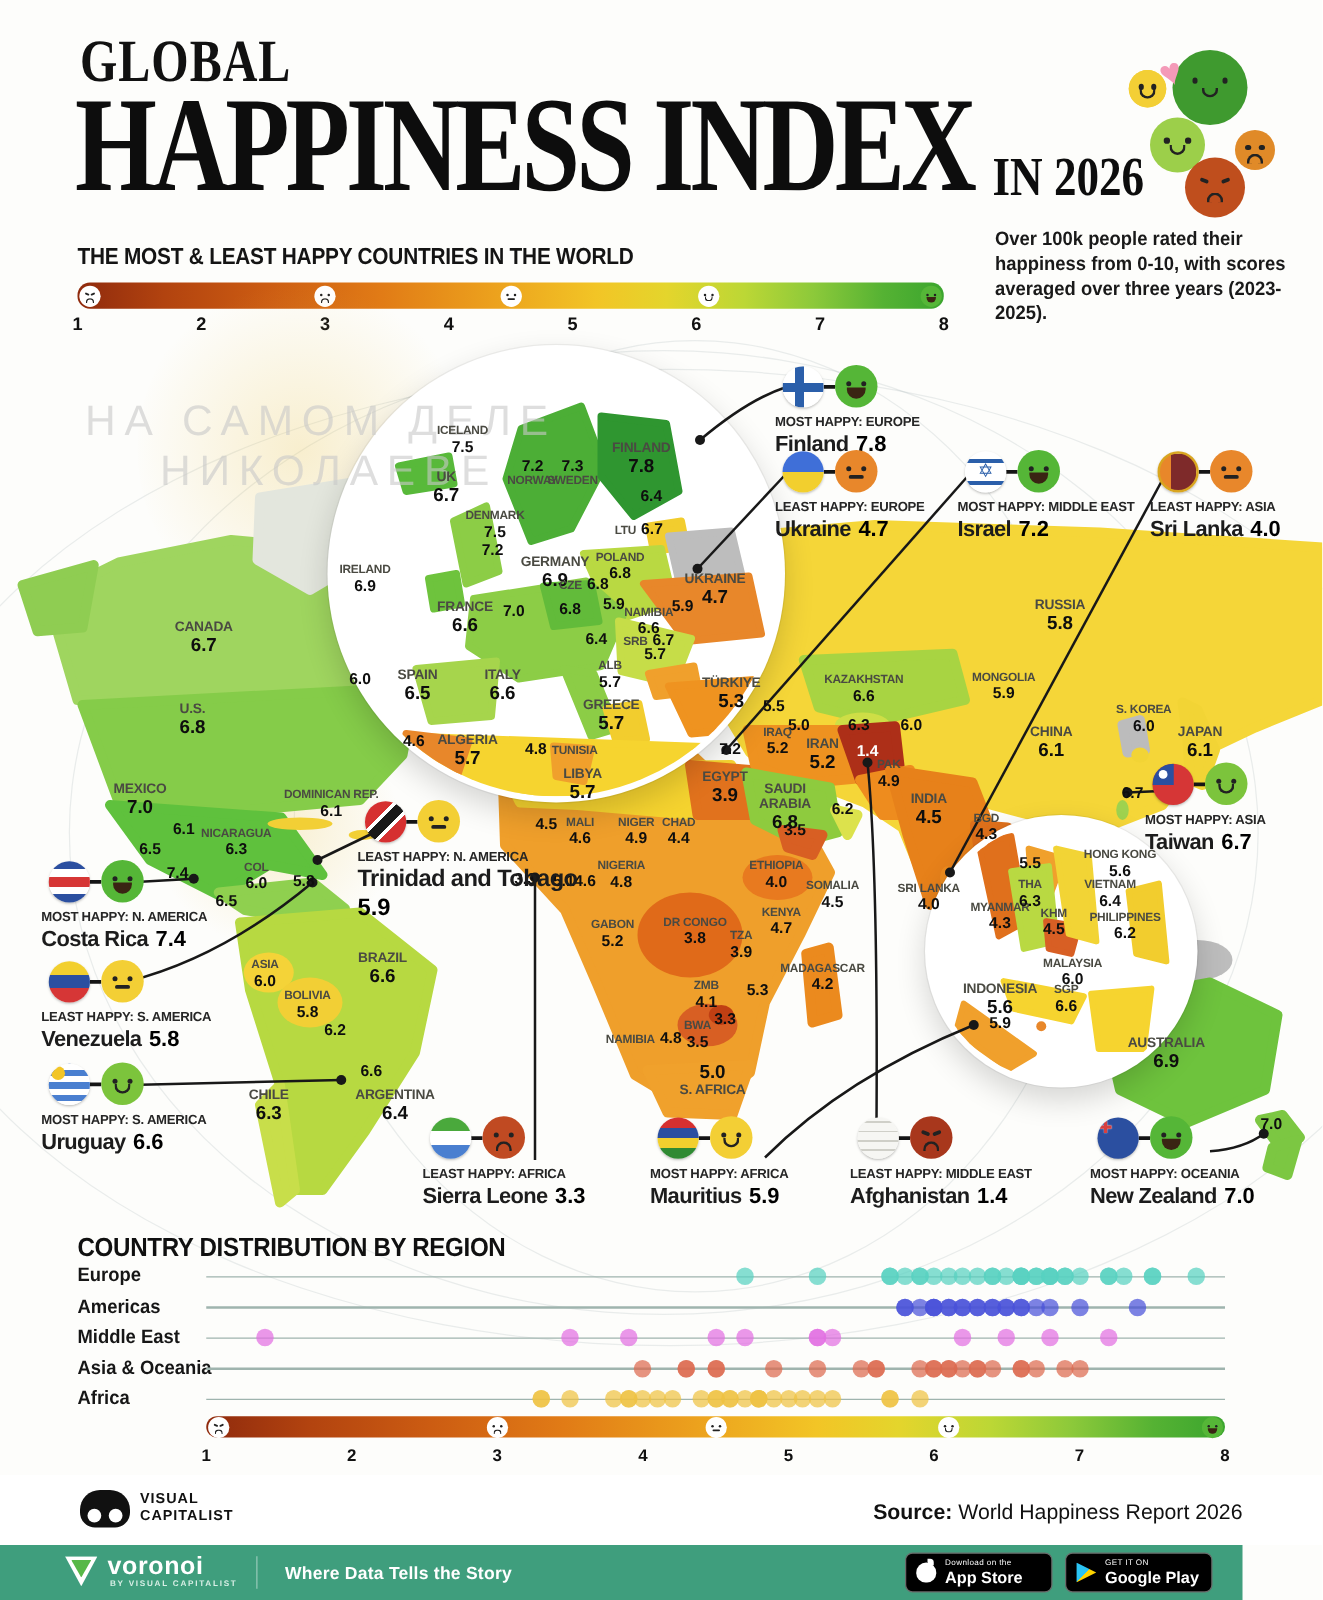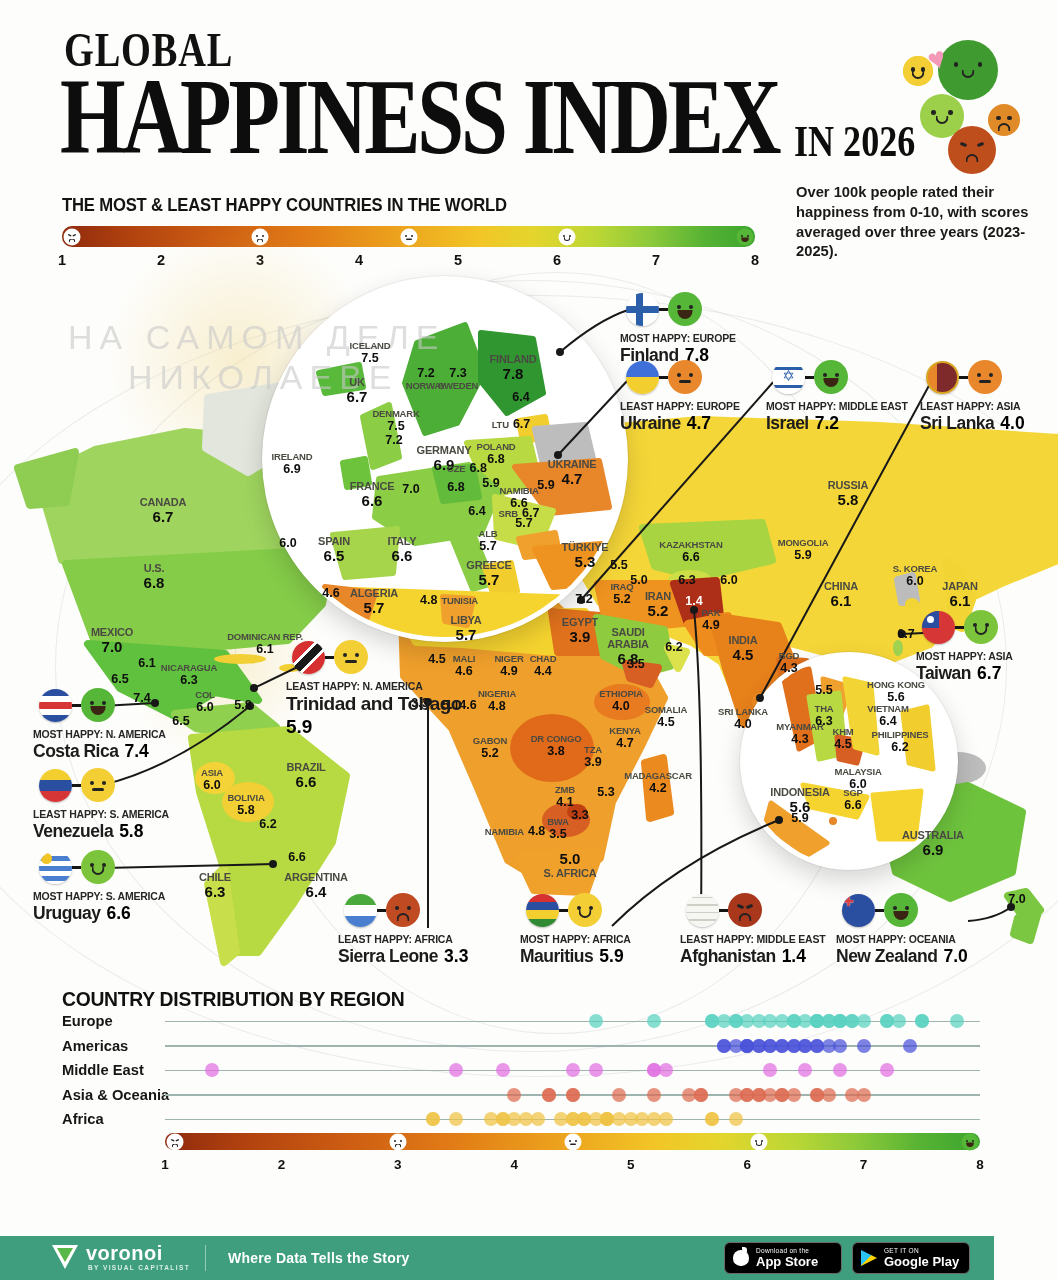--- a/index.html
+++ b/index.html
@@ -866,21 +866,21 @@
           <span class="icon-link"></span>
           <div class="face angry c-red2">
             <div class="el"></div>
             <div class="er"></div>
             <div class="m"></div>
           </div>
         </div>
         <div class="co-cat">LEAST HAPPY: MIDDLE EAST</div>
         <div class="co-line"><span class="co-name">Afghanistan</span><span class="co-val">1.4</span></div>
       </div>
-      <div class="callout" style="left: 836px; top: 893px;">
+      <div class="callout" style="left: 872px; top: 893px;">
         <div class="icon-row">
           <span class="flag fl-newzealand"></span>
           <span class="icon-link"></span>
           <div class="face laugh c-green">
             <div class="el"></div>
             <div class="er"></div>
             <div class="m"></div>
           </div>
         </div>
         <div class="co-cat">MOST HAPPY: OCEANIA</div>
@@ -1069,20 +1069,25 @@
         <span class="tick" style="left: 281.429px; top: 172px; font-size: 13.5px;">2</span>
         <span class="tick" style="left: 397.857px; top: 172px; font-size: 13.5px;">3</span>
         <span class="tick" style="left: 514.286px; top: 172px; font-size: 13.5px;">4</span>
         <span class="tick" style="left: 630.714px; top: 172px; font-size: 13.5px;">5</span>
         <span class="tick" style="left: 747.143px; top: 172px; font-size: 13.5px;">6</span>
         <span class="tick" style="left: 863.571px; top: 172px; font-size: 13.5px;">7</span>
         <span class="tick" style="left: 980px; top: 172px; font-size: 13.5px;">8</span>
       </div>
     </div>
 
+  <div class="src-row">
+    <div class="vc-mark"></div>
+    <div class="vc-text" able="false"><span>VISUAL</span><br><span>CAPITALIST</span></div>
+    <div class="src-text"><b>Source:</b><span> World Happiness Report 2026</span></div>
+  </div>
 
   <div class="green-bar">
     <div class="vor-icon"></div>
     <div class="vor-text">voronoi</div>
     <div class="vor-sub">BY VISUAL CAPITALIST</div>
     <div class="vor-div"></div>
     <div class="tagline">Where Data Tells the Story</div>
     <div class="badges" id="badges">
         <div class="badge">
           <span class="bicon apple"></span>

